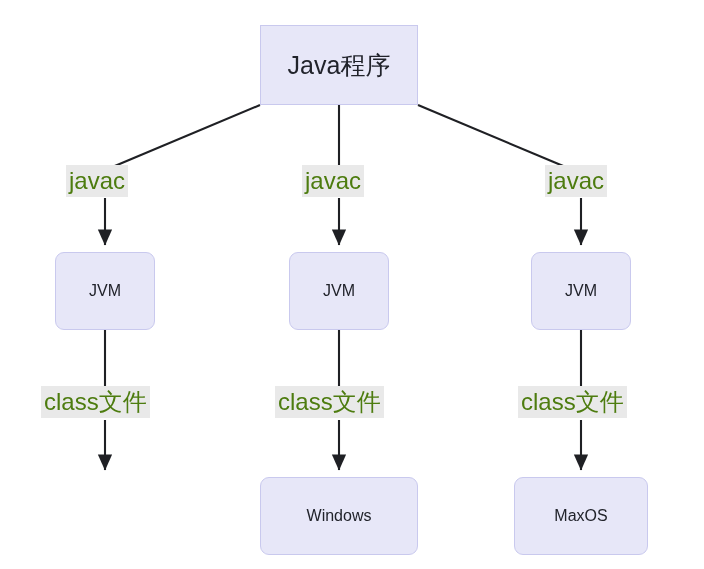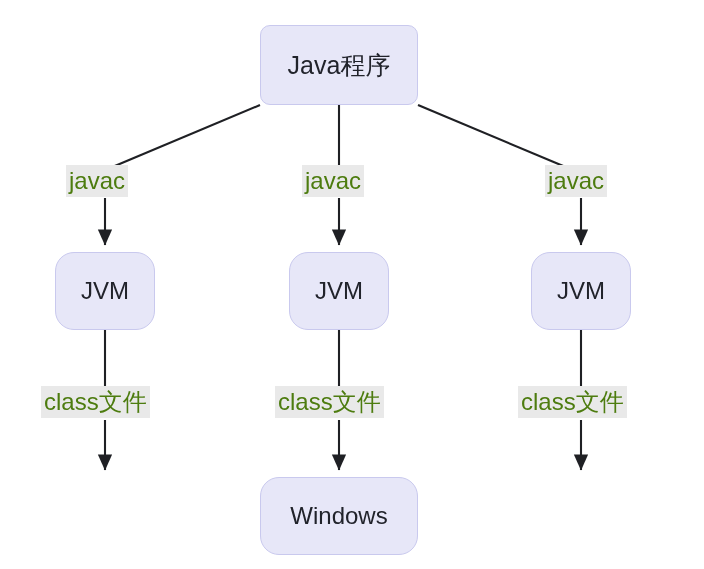--- a/index.html
+++ b/index.html
@@ -33,26 +33,26 @@
     background: #e7e7f8;
     border: 1px solid #c9c9ee;
     display: flex;
     align-items: center;
     justify-content: center;
     color: #21232b;
     line-height: 1;
     white-space: nowrap;
   }
   .node-root {
-    border-radius: 10px;
+    border-radius: 0;
     font-size: 25px;
   }
   .node-rounded {
-    border-radius: 19px;
-    font-size: 24px;
+    border-radius: 9px;
+    font-size: 16px;
   }
   .edge-label {
     position: absolute;
     box-sizing: border-box;
     background: #e9e9e9;
     color: #4d7c0f;
     font-size: 24px;
     line-height: 1.18;
     padding: 2px 3px;
     white-space: nowrap;
@@ -119,14 +119,17 @@
   <div class="edge-label" style="left:275px; top:386px;">
     <span>class文件</span>
   </div>
   <div class="edge-label" style="left:518px; top:386px;">
     <span>class文件</span>
   </div>
 
   <div class="node node-rounded" style="left:260px; top:477px; width:158px; height:78px;">
     <span>Windows</span>
   </div>
+  <div class="node node-rounded" style="left:514px; top:477px; width:134px; height:78px;">
+    <span>MaxOS</span>
+  </div>
 
 </div>
 
 </body></html>

